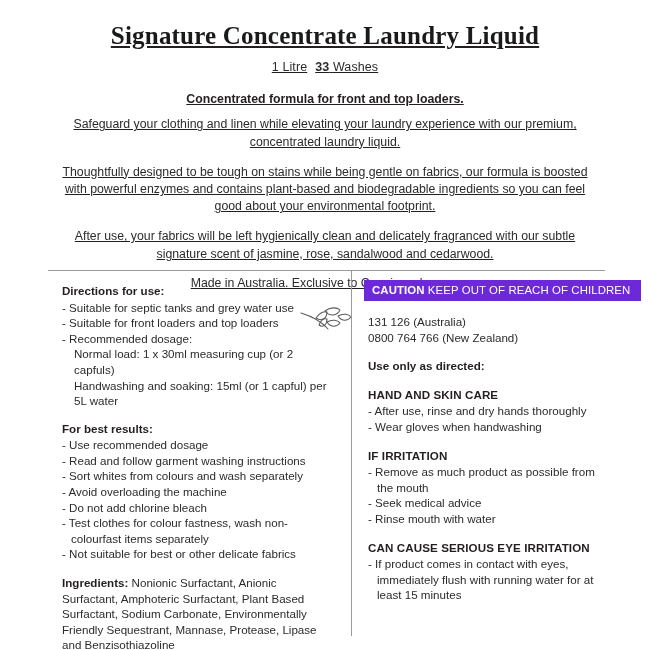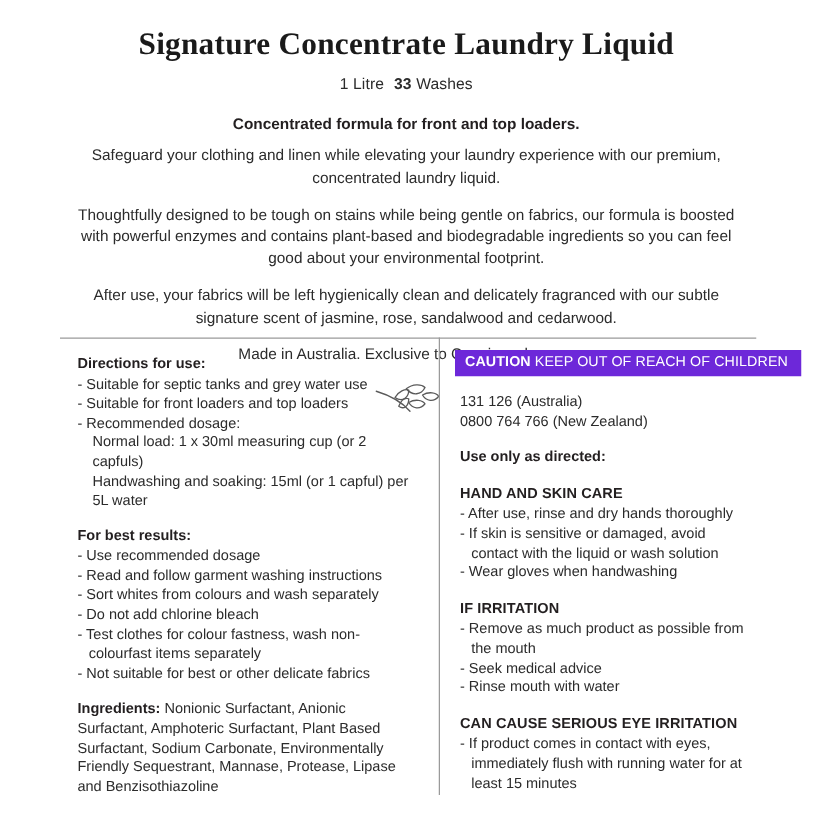--- a/index.html
+++ b/index.html
@@ -12,20 +12,21 @@
     background: #ffffff;
     font-family: "Liberation Sans", sans-serif;
     color: #231f20;
     overflow: hidden;
   }
   .label {
     position: relative;
     width: 650px;
     height: 608px;
     box-sizing: border-box;
+    text-decoration: underline;
   }
 
   
   .header {
     padding: 22px 60px 0 60px;
     text-align: center;
   }
   .product-title {
     font-family: "Liberation Serif", serif;
     font-size: 25px;
@@ -233,20 +234,21 @@
       <ul class="plain-list">
         <li>Normal load: 1 x 30ml measuring cup (or 2 capfuls)</li>
         <li>Handwashing and soaking: 15ml (or 1 capful) per 5L water</li>
       </ul>
 
       <div class="sec-head spaced">For best results:</div>
       <ul class="bullet-list">
         <li>- Use recommended dosage</li>
         <li>- Read and follow garment washing instructions</li>
         <li>- Sort whites from colours and wash separately</li>
+        <li>- Avoid overloading the machine</li>
         <li>- Do not add chlorine bleach</li>
         <li>- Test clothes for colour fastness, wash non-colourfast items separately</li>
         <li>- Not suitable for best or other delicate fabrics</li>
       </ul>
 
       <div class="ingredients">
         <b>Ingredients:</b><span> Nonionic Surfactant, Anionic Surfactant, Amphoteric Surfactant, Plant Based Surfactant, Sodium Carbonate, Environmentally Friendly Sequestrant, Mannase, Protease, Lipase and Benzisothiazoline</span>
       </div>
 
     </div>
@@ -262,21 +264,20 @@
       </div>
 
       <div class="r-block">
         <div class="r-head">Use only as directed:</div>
       </div>
 
       <div class="r-block">
         <div class="caps-head">HAND AND SKIN CARE</div>
         <ul class="bullet-list">
           <li>- After use, rinse and dry hands thoroughly</li>
-          <li>- If skin is sensitive or damaged, avoid contact with the liquid or wash solution</li>
           <li>- Wear gloves when handwashing</li>
         </ul>
       </div>
 
       <div class="r-block">
         <div class="caps-head">IF IRRITATION</div>
         <ul class="bullet-list">
           <li>- Remove as much product as possible from the mouth</li>
           <li>- Seek medical advice</li>
           <li>- Rinse mouth with water</li>

